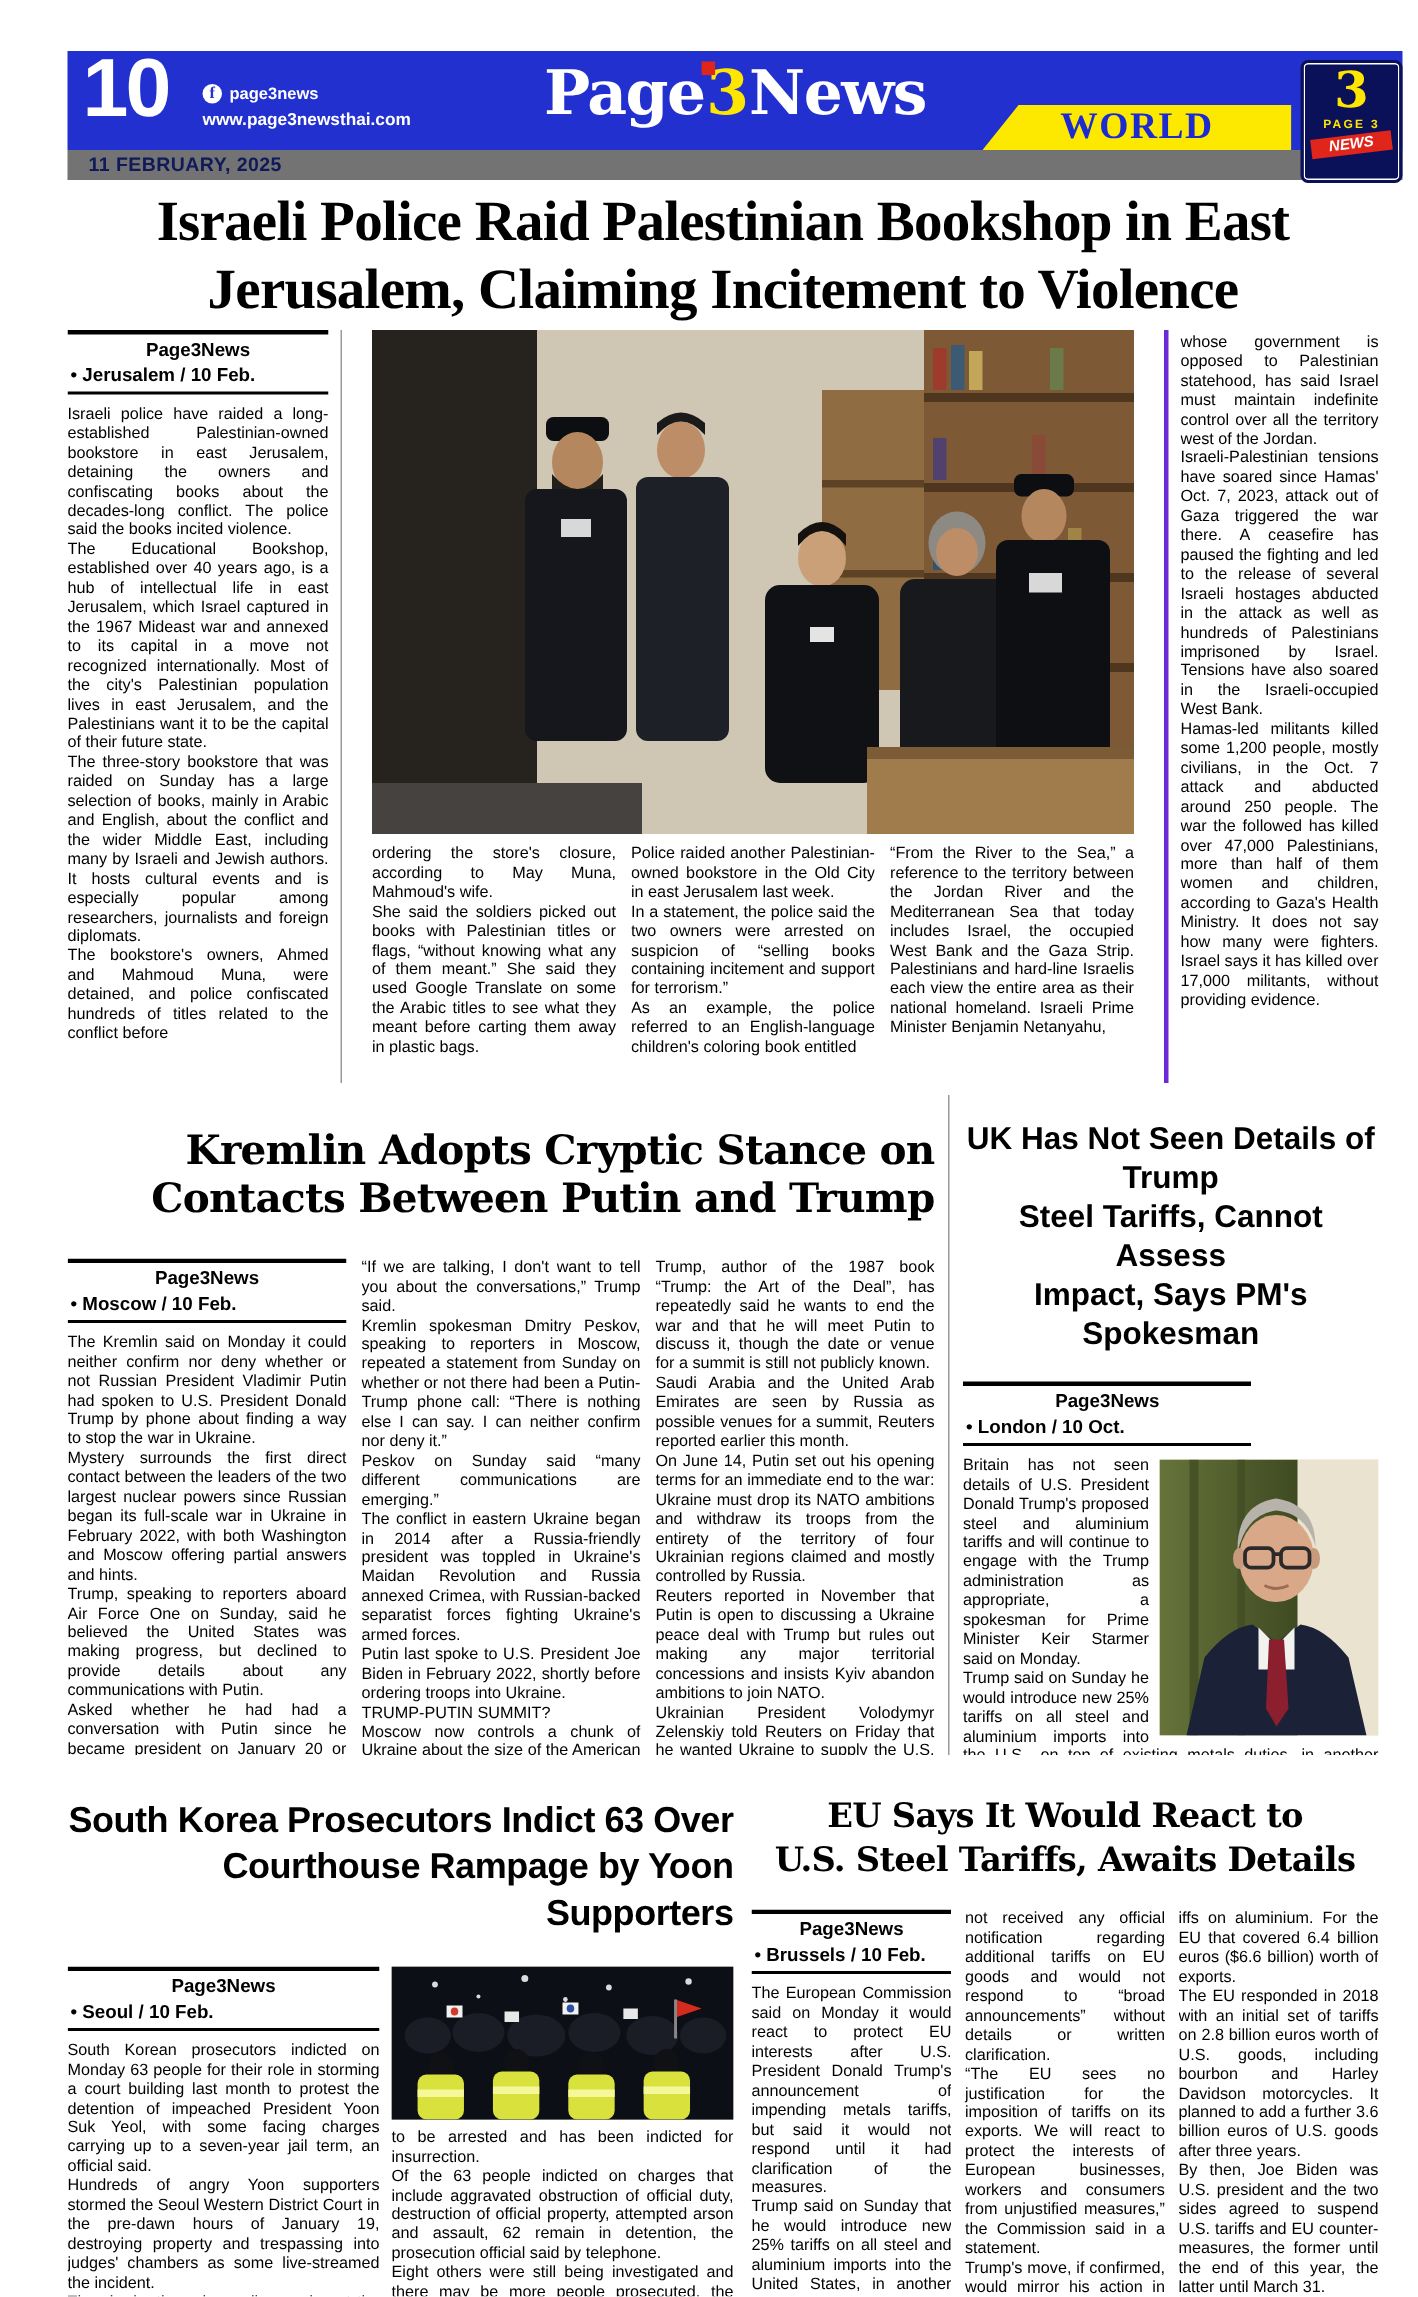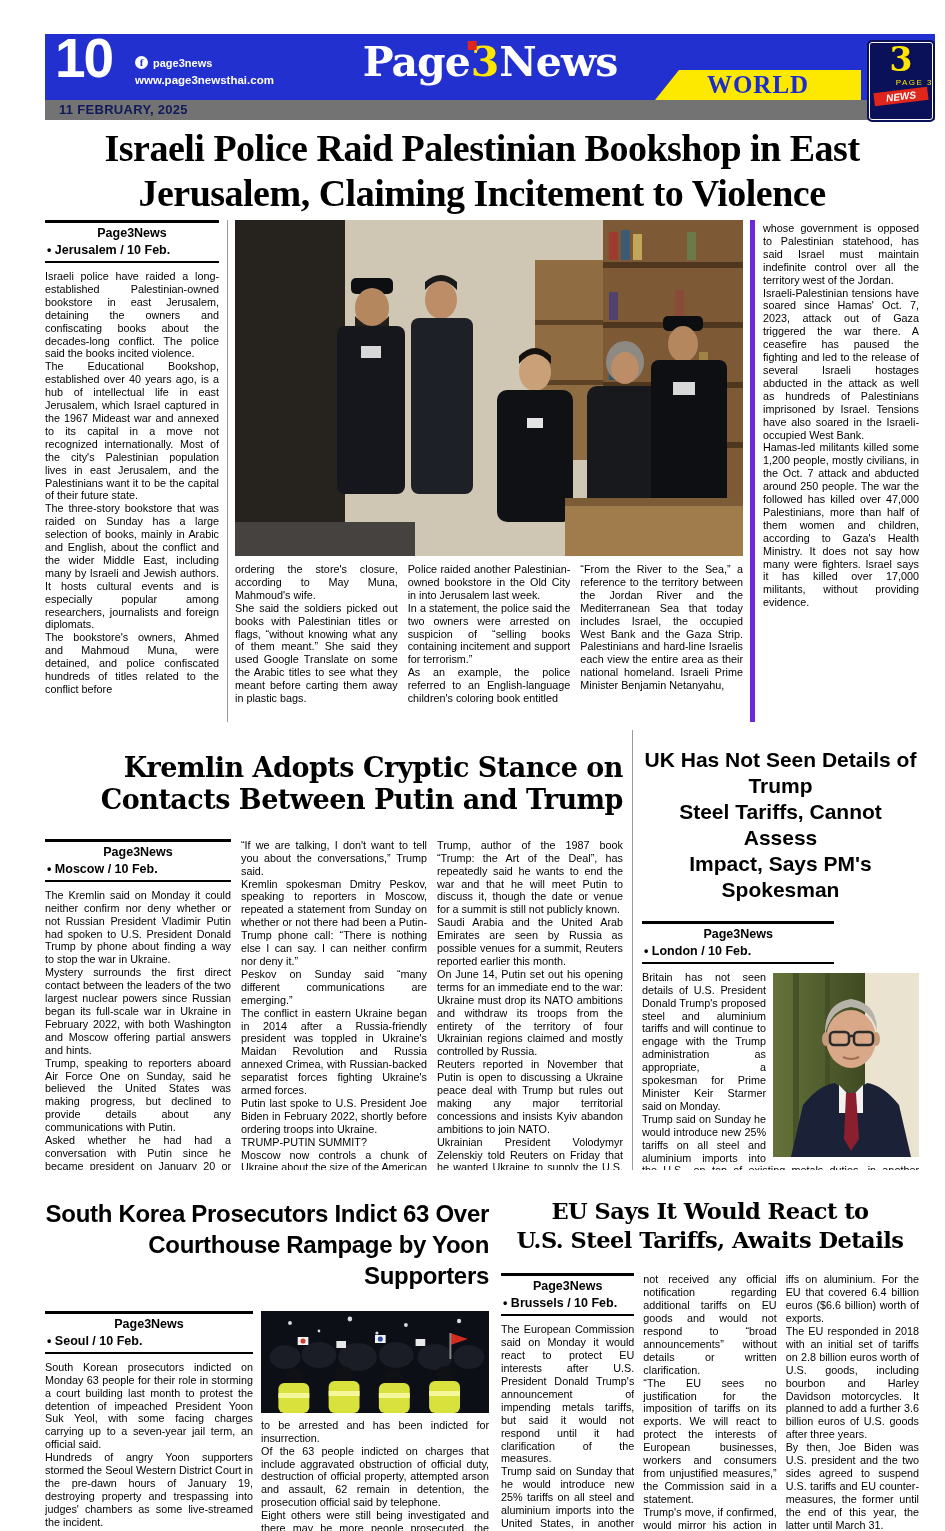--- a/index.html
+++ b/index.html
@@ -19,40 +19,40 @@
          font-family:"DejaVu Serif",serif;font-weight:bold;font-size:41px;color:#fff;letter-spacing:-1px;}
   .brand-3{color:#ffe600;position:relative;padding:0 1px;}
   .brand-3::before{content:"";position:absolute;top:3px;left:-2px;width:9px;height:9px;background:#e0251b;}
   .world-panel{position:absolute;right:74px;bottom:0;width:206px;height:30px;background:#fde900;
                clip-path:polygon(24px 0,100% 0,100% 100%,0 100%);
                display:flex;align-items:center;justify-content:center;
                font-family:"Liberation Serif",serif;font-weight:bold;font-size:25px;color:#1c2bd0;letter-spacing:1px;}
   .logo-badge{position:absolute;right:0;top:6px;width:64px;height:78px;background:#0b1158;z-index:5;
               border:2px solid #0b1158;border-radius:5px;text-align:center;box-shadow:0 0 0 1px #fff inset;}
   .logo-3{font-family:"DejaVu Serif",serif;font-weight:bold;font-size:33px;line-height:36px;color:#ffe600;}
-  .logo-page3{font-size:8px;font-weight:normal;letter-spacing:1.5px;color:#ffe600;text-align:right;}
+  .logo-page3{font-size:8px;font-weight:bold;letter-spacing:1.5px;color:#ffe600;}
   .logo-news{margin:3px 5px 0;background:#e0251b;color:#fff;font-weight:bold;font-style:italic;
              font-size:10px;line-height:13px;transform:rotate(-7deg);}
   .datebar{height:20px;background:#737373;line-height:20px;padding-left:14px;
            font-size:13px;font-weight:bold;color:#101a5a;letter-spacing:.3px;}
 
   
   .articles{width:874px;}
   .byline{border-top:3px solid #000;border-bottom:2px solid #000;padding:3px 2px 4px;margin-bottom:7px;}
   .agency{text-align:center;font-weight:bold;font-size:12.5px;}
   .place{font-weight:bold;font-size:12.5px;margin-top:3px;}
   .para{margin:0;text-align:justify;font-size:10.8px;line-height:12.9px;}
   .photo svg{display:block;width:100%;height:100%;}
 
   
   .headline1{margin:6px 0 2px;text-align:center;white-space:pre-line;
              font-family:"Liberation Serif",serif;font-weight:bold;font-size:38px;line-height:45px;letter-spacing:-.5px;}
   .a1{display:flex;gap:8px;margin-top:4px;height:502px;}
   .a1-col1{width:174px;overflow:hidden;}
-  .a1-center{width:508px;border-left:1px solid #999;border-right:5px solid #6d28d9;padding:0 7px;overflow:hidden;}
+  .a1-center{width:508px;border-left:1px solid #999;border-right:3px solid #6d28d9;padding:0 20px;overflow:hidden;}
   .photo1{height:336px;background:#cfc6b4;}
   .a1-sub{display:flex;gap:10px;margin-top:7px;height:152px;overflow:hidden;}
   .a1-sub>div{flex:1;overflow:hidden;}
   .a1-col5{flex:1;overflow:hidden;padding-top:2px;}
 
   
   .row2{display:flex;margin-top:8px;height:440px;}
   .kremlin{width:588px;border-right:1px solid #999;padding-right:9px;box-sizing:border-box;overflow:hidden;}
   .k-headline{font-family:"DejaVu Serif",serif;font-weight:bold;font-size:27px;line-height:32px;
               text-align:right;white-space:pre-line;letter-spacing:-.5px;}
@@ -174,21 +174,21 @@
                 <rect x="330" y="278" width="178" height="8" fill="#7c5c36"></rect>
                 <rect x="0" y="302" width="180" height="34" fill="#454240"></rect>
               </svg>
             </div>
             <div class="a1-sub">
               <div>
                   <p class="para">ordering the store's closure, according to May Muna, Mahmoud's wife.</p>
                   <p class="para">She said the soldiers picked out books with Palestinian titles or flags, “without knowing what any of them meant.” She said they used Google Translate on some the Arabic titles to see what they meant before carting them away in plastic bags.</p>
                 </div>
               <div>
-                  <p class="para">Police raided another Palestinian-owned bookstore in the Old City in into Jerusalem last week.</p>
+                  <p class="para">Police raided another Palestinian-owned bookstore in the Old City in east Jerusalem last week.</p>
                   <p class="para">In a statement, the police said the two owners were arrested on suspicion of “selling books containing incitement and support for terrorism.”</p>
                   <p class="para">As an example, the police referred to an English-language children's coloring book entitled</p>
                 </div>
               <div>
                   <p class="para">“From the River to the Sea,” a reference to the territory between the Jordan River and the Mediterranean Sea that today includes Israel, the occupied West Bank and the Gaza Strip. Palestinians and hard-line Israelis each view the entire area as their national homeland. Israeli Prime Minister Benjamin Netanyahu,</p>
                 </div>
             </div>
           </div>
           <div class="a1-col5">
               <p class="para">whose government is opposed to Palestinian statehood, has said Israel must maintain indefinite control over all the territory west of the Jordan.</p>
@@ -233,21 +233,21 @@
               </div>
           </div>
         </div>
 
         <div class="uk">
           <h2 class="uk-headline">UK Has Not Seen Details of Trump
 Steel Tariffs, Cannot Assess
 Impact, Says PM's Spokesman</h2>
           <div class="byline">
             <div class="agency">Page3News</div>
-            <div class="place">• London / 10 Feb.</div>
+            <div class="place">• London / 10 Oct.</div>
           </div>
           <div>
             <div class="photo uk-photo">
               <svg viewBox="0 0 146 184" preserveAspectRatio="none">
                 <defs>
                   <linearGradient id="curt" x1="0" y1="0" x2="1" y2="0">
                     <stop offset="0" stop-color="#66743a"></stop>
                       <stop offset="1" stop-color="#3f4a22"></stop>
                   </linearGradient>
                 </defs>

